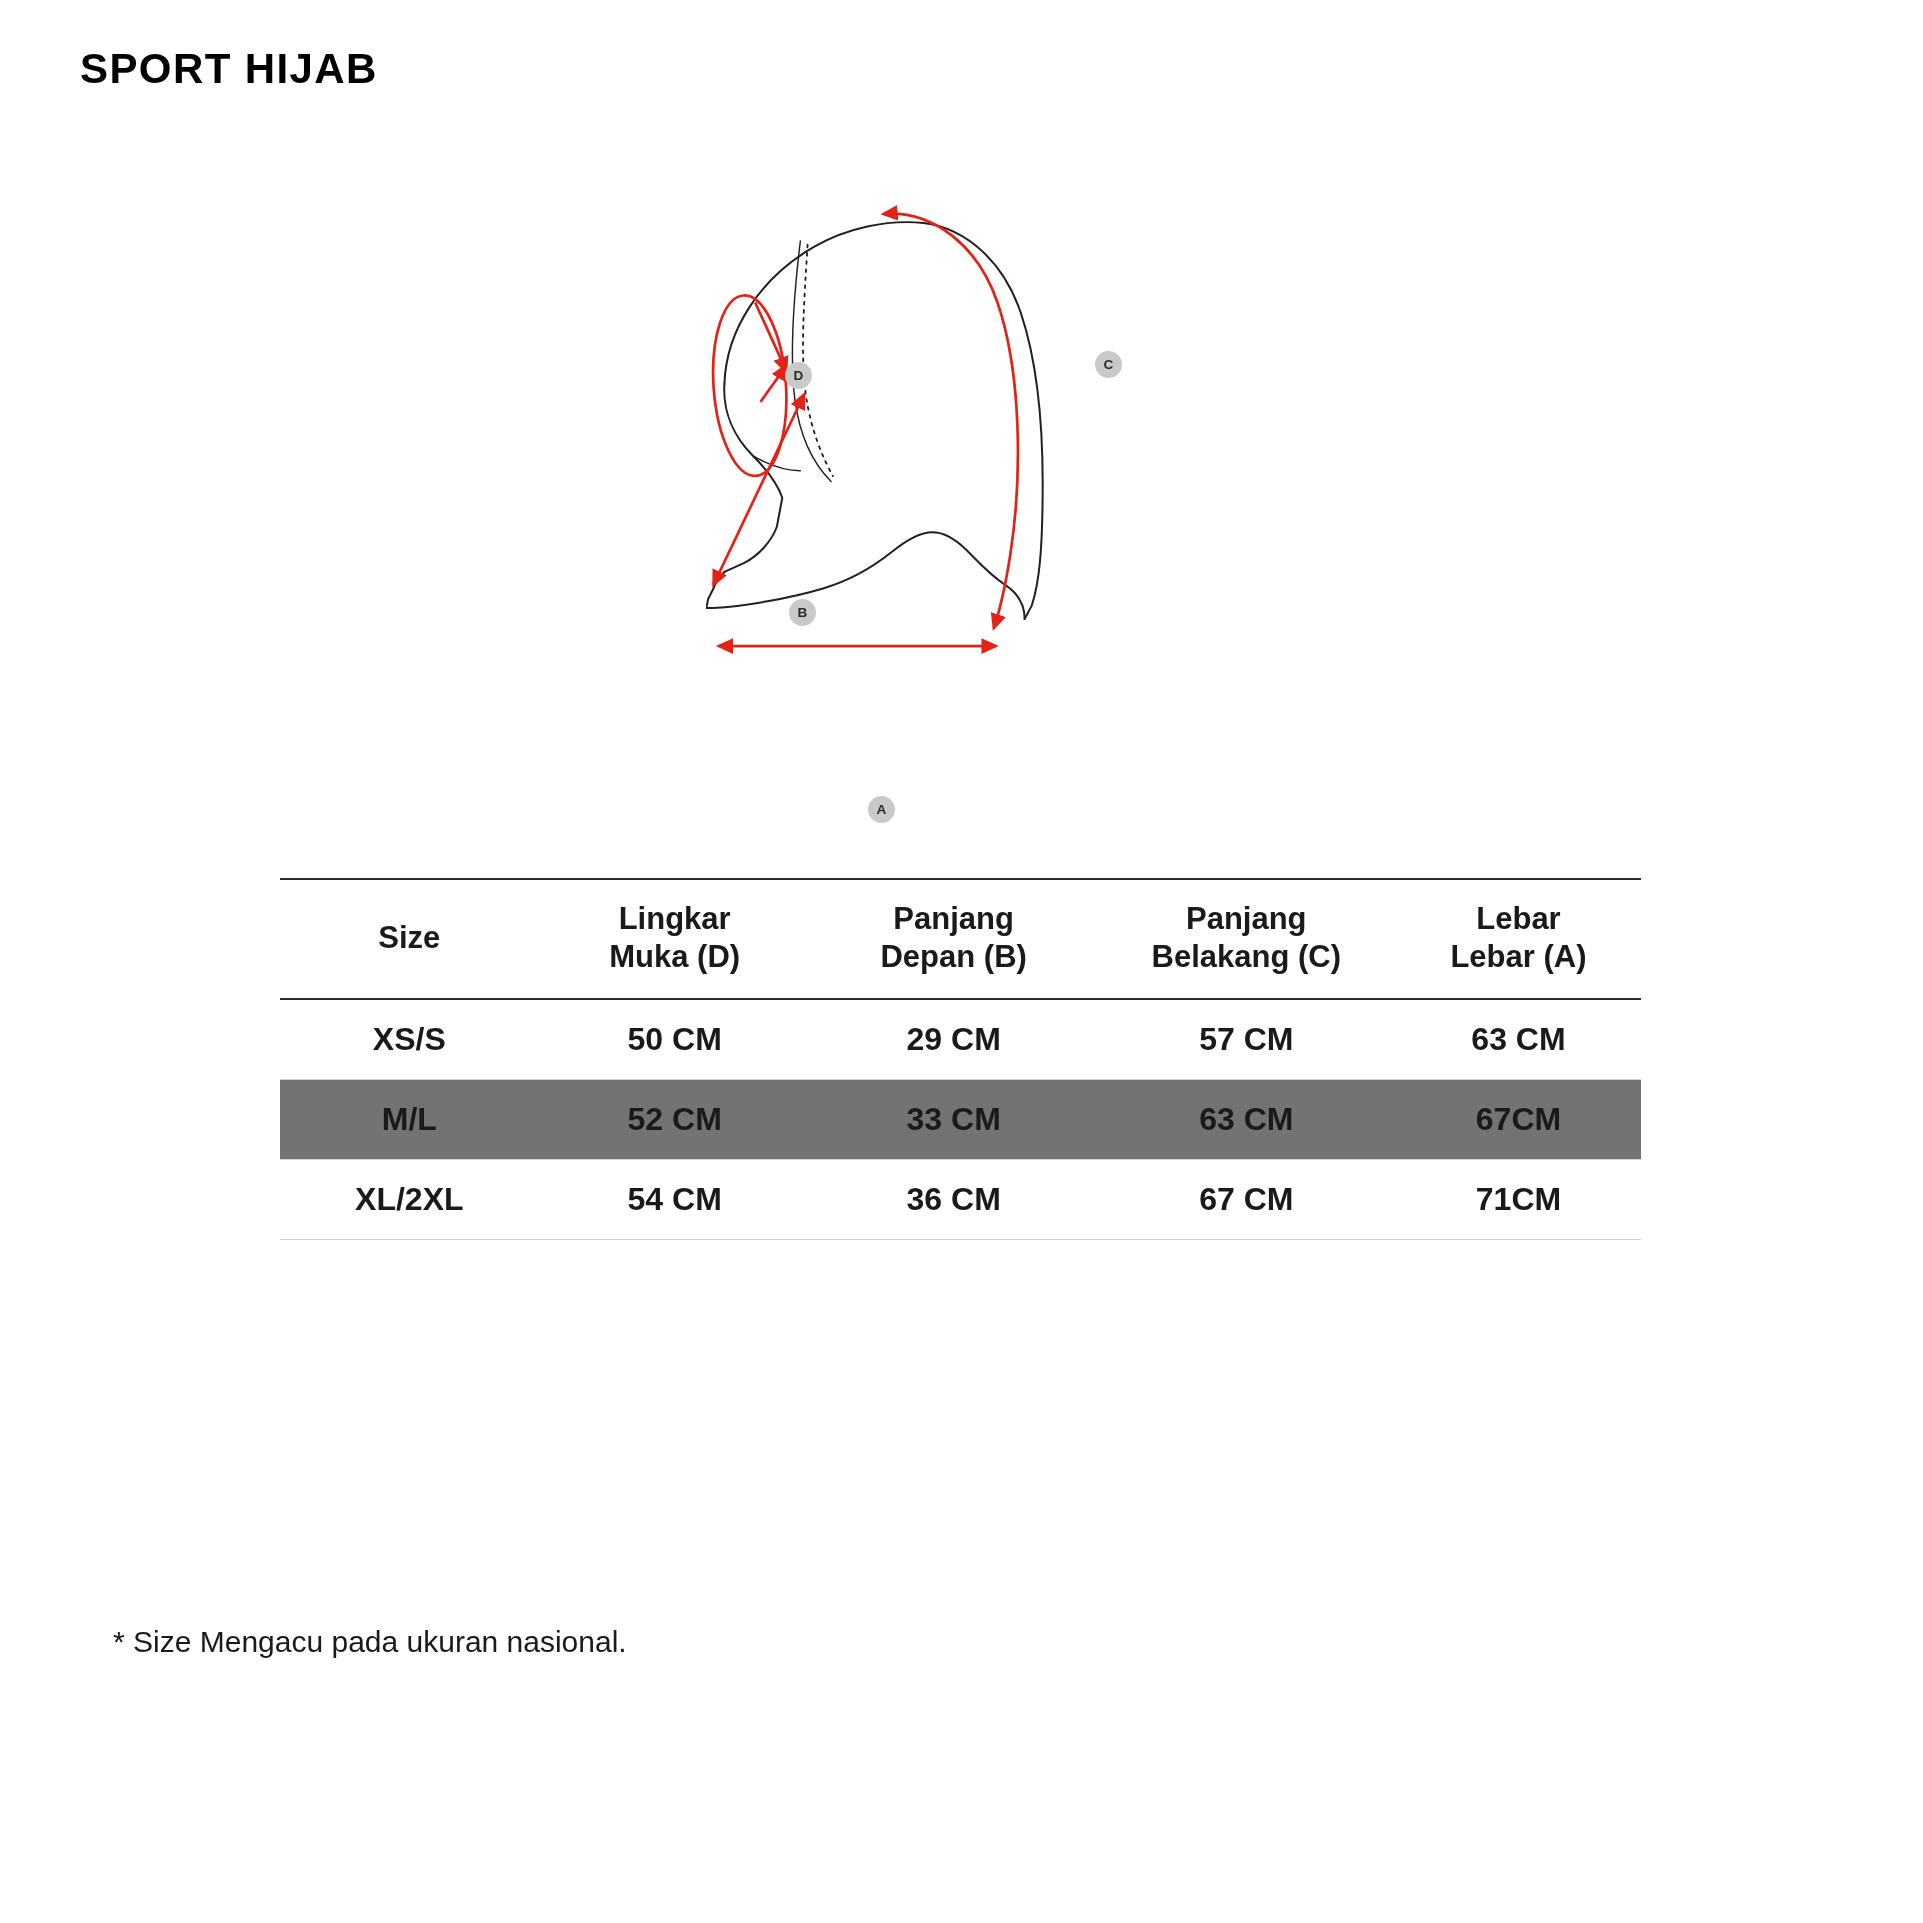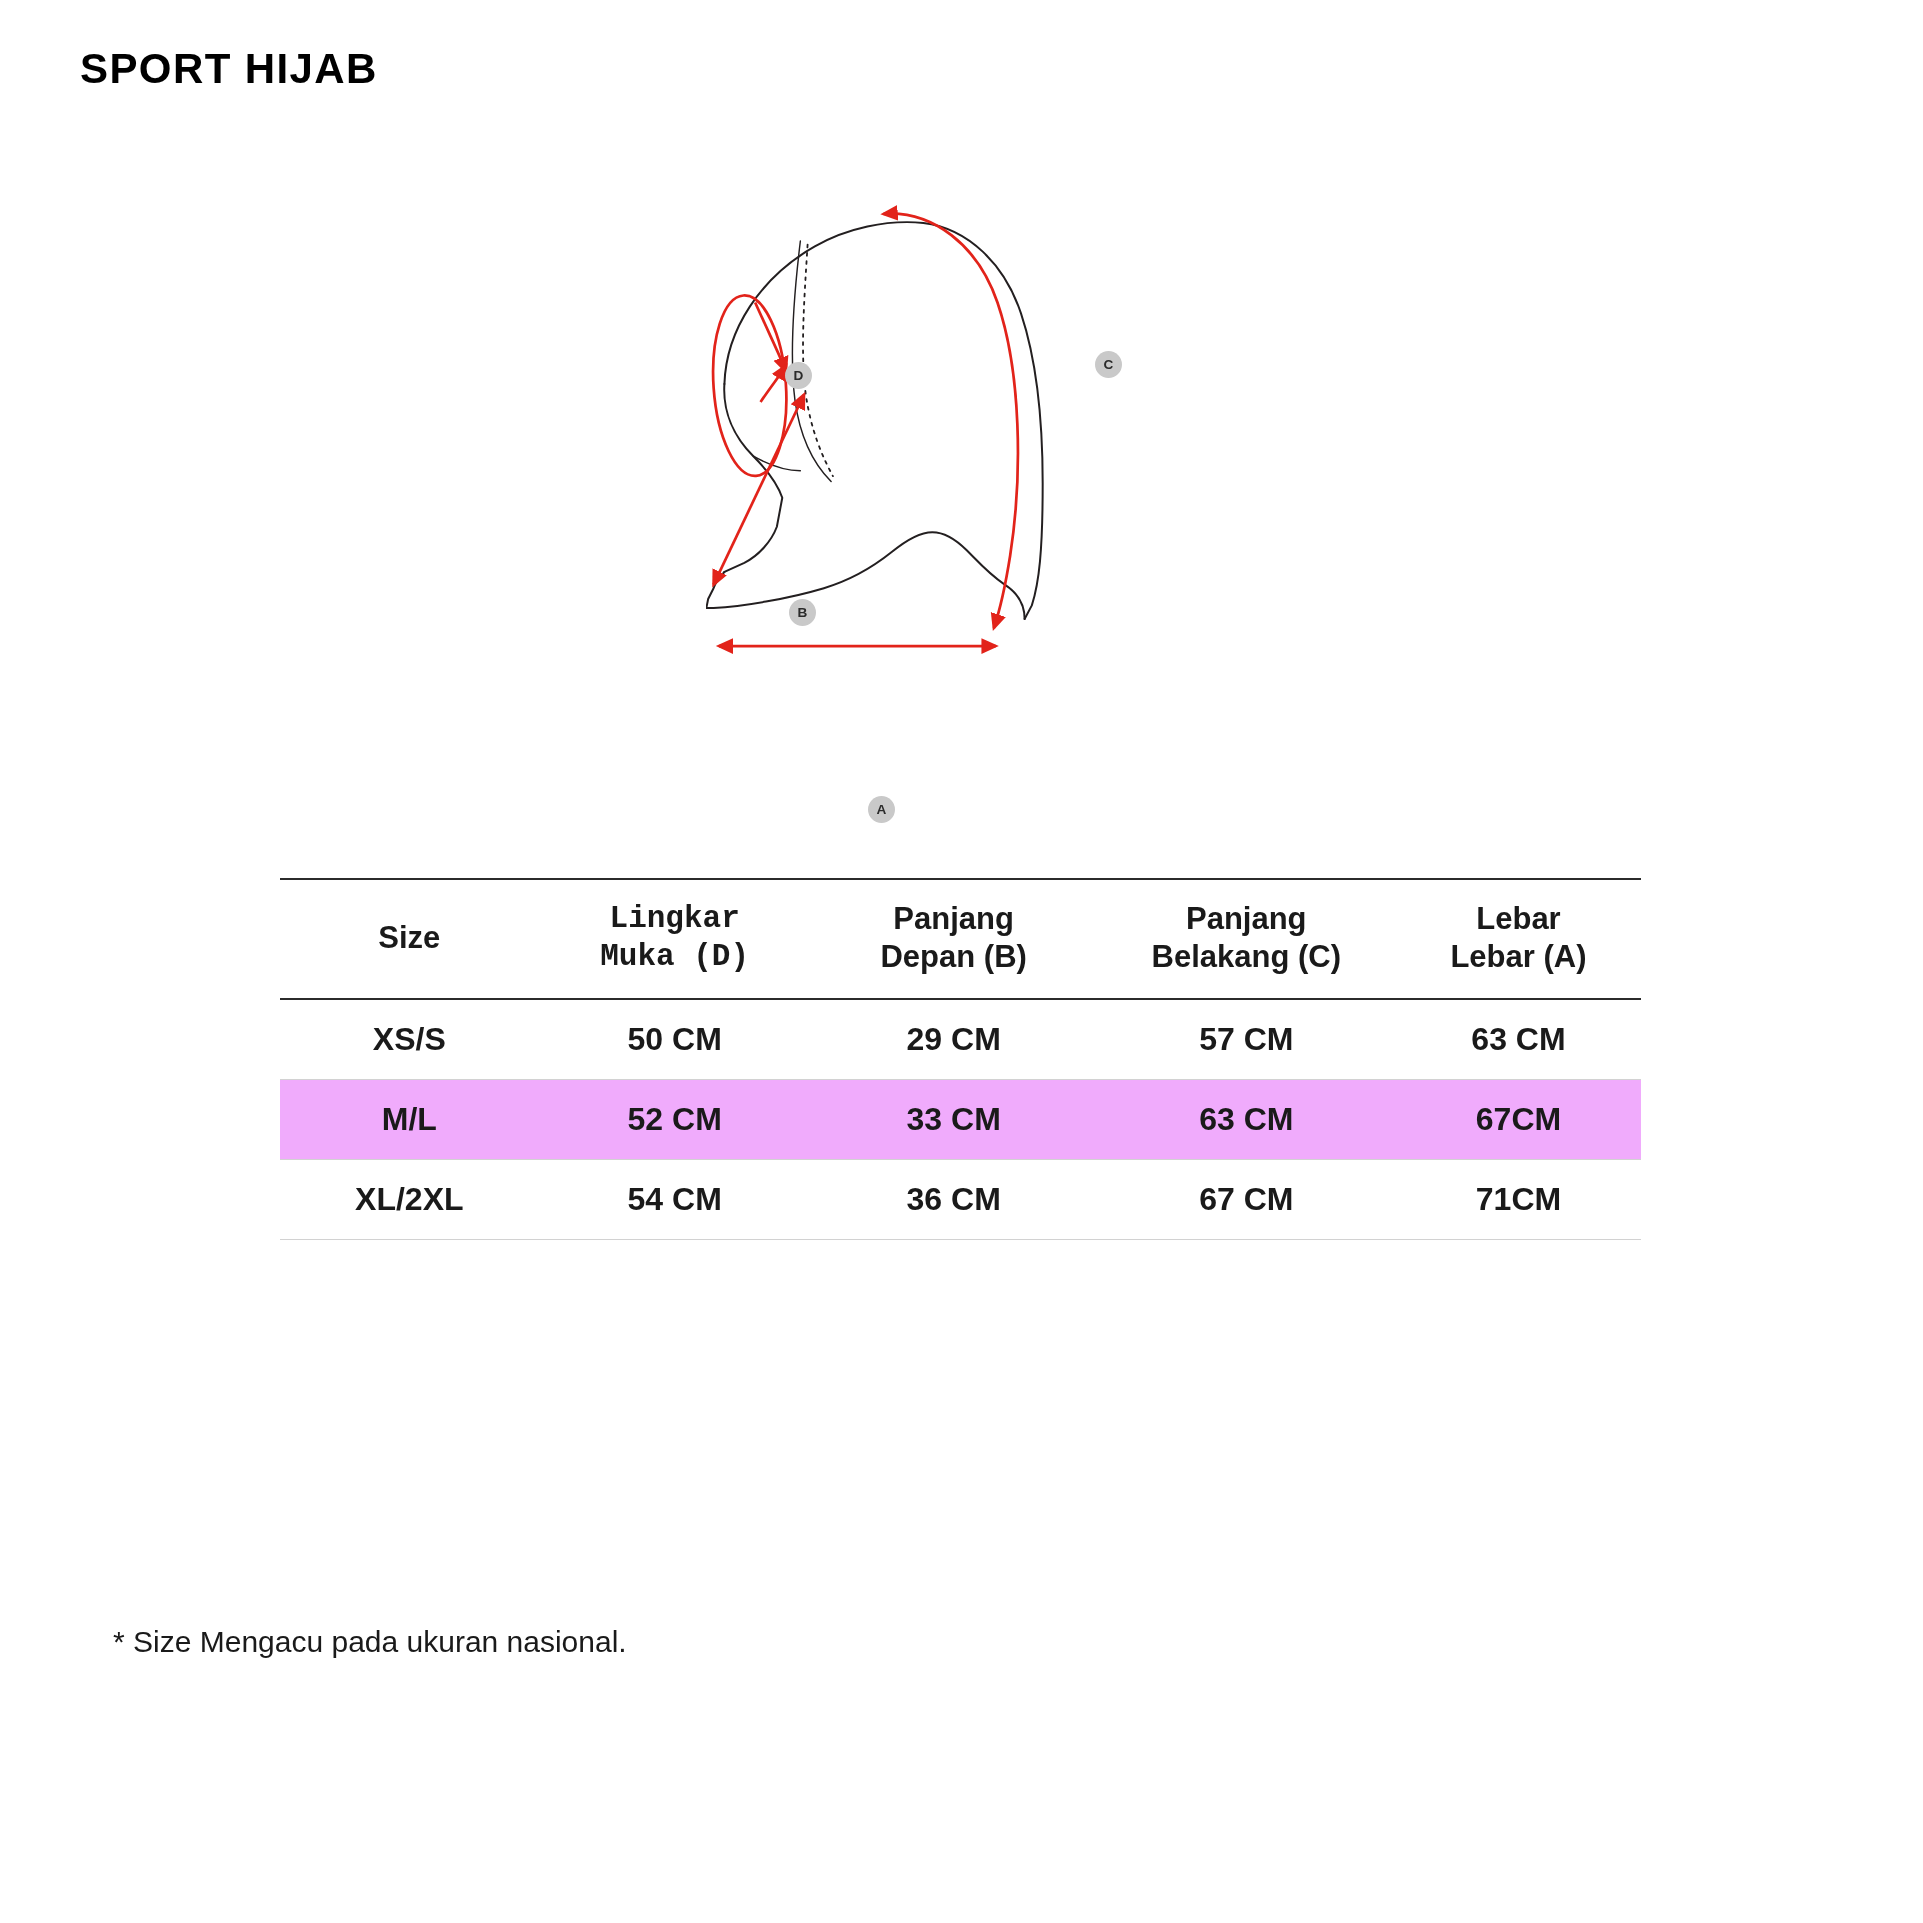--- a/index.html
+++ b/index.html
@@ -79,28 +79,28 @@
   .size-table thead th {
     padding: 20px 3.6px 22px 3.6px;
     line-height: 1.22;
     font-size: 31px;
   }
   .size-table thead th .hdr-line { display: block; }
   .size-table tbody tr {
     border-bottom: 1.8px solid #d2d2d2;
   }
   .size-table tbody tr.alt {
-    background: #f0abfc;
+    background: #737373;
   }
   .size-table tbody td {
     padding: 21px 3.6px 21px 3.6px;
     font-size: 32px;
   }
   .col-size   { width: 19%; }
-  .col-d      { width: 20%; font-family: Liberation Mono, monospace; }
+  .col-d      { width: 20%; }
   .col-b      { width: 21%; }
   .col-c      { width: 22%; }
   .col-a      { width: 18%; }
 
   
   .notes {
     position: absolute;
     left: 113px;
     top: 1619px;
     width: 1357px;

